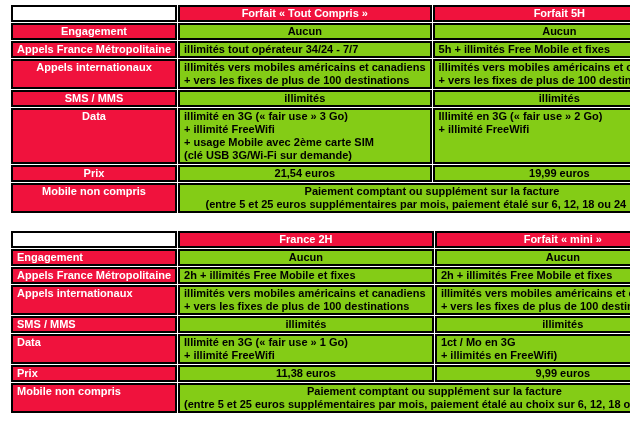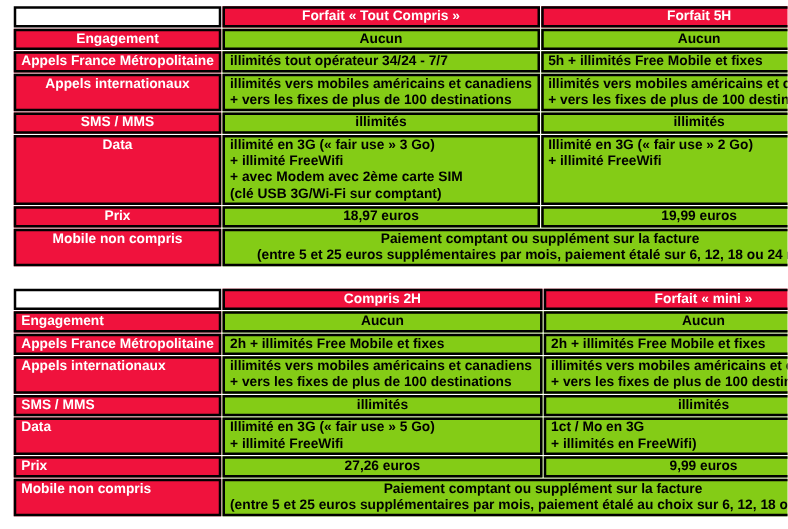--- a/index.html
+++ b/index.html
@@ -105,32 +105,32 @@
           </td>
           <td class="content align-center">
             <div class="line">illimités</div>
           </td>
         </tr>
         <tr>
           <td class="row-label align-center">Data</td>
           <td class="content align-left">
             <div class="line">illimité en 3G (« fair use » 3 Go)</div>
             <div class="line">+ illimité FreeWifi</div>
-            <div class="line">+ avec Modem avec 2ème carte SIM</div>
-            <div class="line">(clé USB 3G/Wi-Fi sur comptant)</div>
+            <div class="line">+ usage Mobile avec 2ème carte SIM</div>
+            <div class="line">(clé USB 3G/Wi-Fi sur demande)</div>
           </td>
           <td class="content align-left">
             <div class="line">Illimité en 3G (« fair use » 2 Go)</div>
             <div class="line">+ illimité FreeWifi</div>
           </td>
         </tr>
         <tr>
           <td class="row-label align-center">Prix</td>
           <td class="content align-center">
-            <div class="line">18,97 euros</div>
+            <div class="line">21,54 euros</div>
           </td>
           <td class="content align-center">
             <div class="line">19,99 euros</div>
           </td>
         </tr>
         <tr>
           <td class="row-label align-center">Mobile non compris</td>
           <td class="content align-center" colspan="2">
             <div class="line">Paiement comptant ou supplément sur la facture</div>
             <div class="line">(entre 5 et 25 euros supplémentaires par mois, paiement étalé sur 6, 12, 18 ou 24 mois)</div>
@@ -140,21 +140,21 @@
     </table>
   <table class="plans">
       <colgroup>
         <col style="width: 142px;">
         <col style="width: 228px;">
         <col style="width: 238px;">
       </colgroup>
       <thead>
         <tr>
           <td class="corner"></td>
-          <th class="plan-header">Compris 2H</th>
+          <th class="plan-header">France 2H</th>
           <th class="plan-header">Forfait « mini »</th>
         </tr>
       </thead>
       <tbody>
         <tr>
           <td class="row-label align-left">Engagement</td>
           <td class="content align-center">
             <div class="line">Aucun</div>
           </td>
           <td class="content align-center">
@@ -186,32 +186,32 @@
           <td class="content align-center">
             <div class="line">illimités</div>
           </td>
           <td class="content align-center">
             <div class="line">illimités</div>
           </td>
         </tr>
         <tr>
           <td class="row-label align-left">Data</td>
           <td class="content align-left">
-            <div class="line">Illimité en 3G (« fair use » 5 Go)</div>
+            <div class="line">Illimité en 3G (« fair use » 1 Go)</div>
             <div class="line">+ illimité FreeWifi</div>
           </td>
           <td class="content align-left">
             <div class="line">1ct / Mo en 3G</div>
             <div class="line">+ illimités en FreeWifi)</div>
           </td>
         </tr>
         <tr>
           <td class="row-label align-left">Prix</td>
           <td class="content align-center">
-            <div class="line">27,26 euros</div>
+            <div class="line">11,38 euros</div>
           </td>
           <td class="content align-center">
             <div class="line">9,99 euros</div>
           </td>
         </tr>
         <tr>
           <td class="row-label align-left">Mobile non compris</td>
           <td class="content align-center" colspan="2">
             <div class="line">Paiement comptant ou supplément sur la facture</div>
             <div class="line">(entre 5 et 25 euros supplémentaires par mois, paiement étalé au choix sur 6, 12, 18 ou 24 mois)</div>

